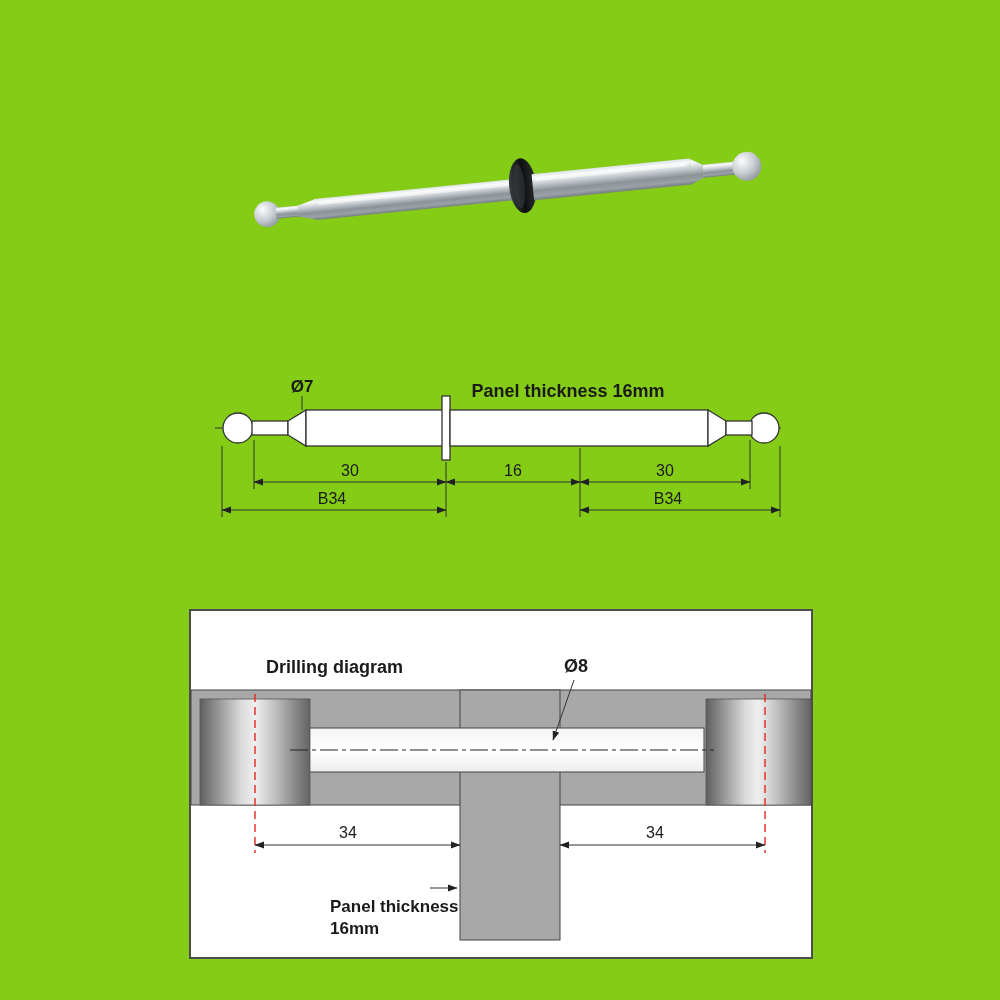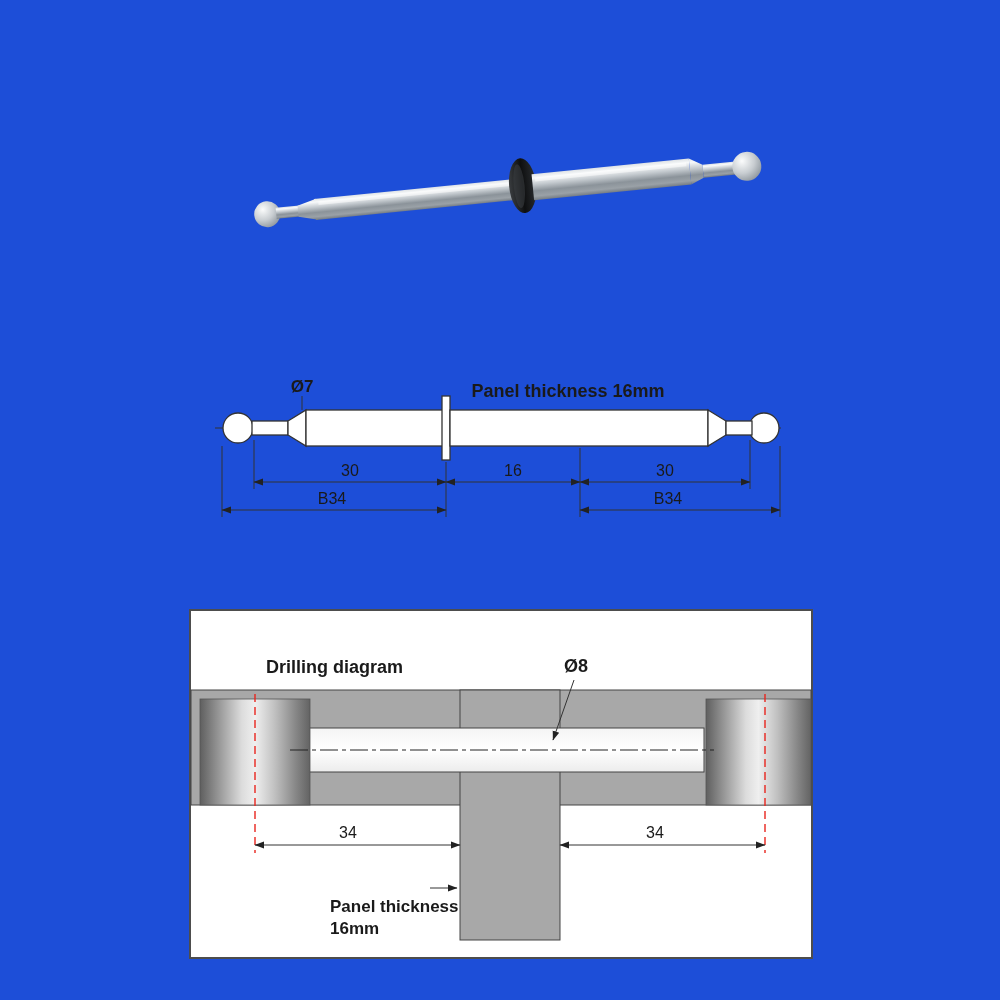--- a/index.html
+++ b/index.html
@@ -1,16 +1,16 @@
 <!DOCTYPE html>
 <html><head>
 <meta charset="utf-8">
 <style>
   html,body{margin:0;padding:0;background:#ffffff;}
-  .page{position:relative;width:1000px;height:1000px;background:#1d4ed8;overflow:hidden;
+  .page{position:relative;width:1000px;height:1000px;background:#84cc16;overflow:hidden;
         font-family:"Liberation Sans","DejaVu Sans",sans-serif;}
   svg{position:absolute;top:0;left:0;display:block;}
   text{font-family:"Liberation Sans","DejaVu Sans",sans-serif;fill:#1a1a1a;}
   .dim-txt{font-size:16px;font-weight:400;}
   .lbl-txt{font-size:18px;font-weight:bold;}
   .outline{fill:#ffffff;stroke:#333333;stroke-width:1.3;}
   .thin{stroke:#333333;stroke-width:1;fill:none;}
 </style>
 </head>
 <body>

